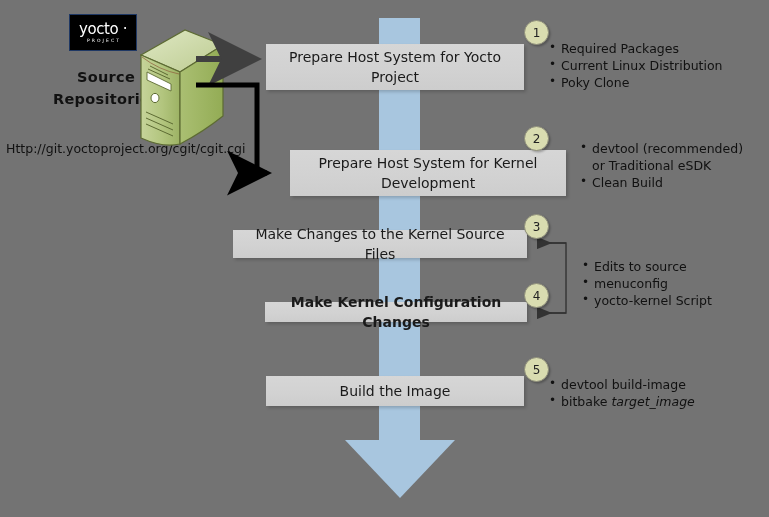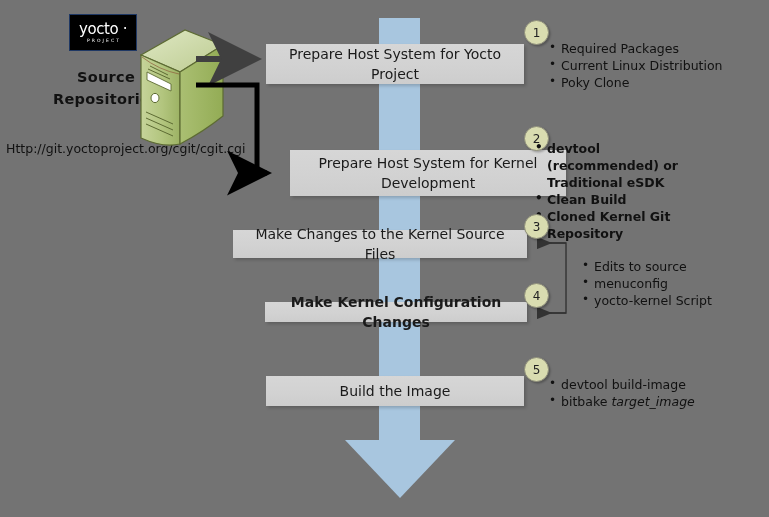--- a/index.html
+++ b/index.html
@@ -243,37 +243,36 @@
 
     <line x1="196" y1="59" x2="256" y2="59" stroke="#404040" stroke-width="6" marker-end="url(#arrowDark)"></line>
 
     <path d="M196,85 L257,85 L257,173 L267,173" fill="none" stroke="#000000" stroke-width="5" marker-end="url(#arrowBlack)"></path>
 
     <path d="M538,243 L566,243 L566,313 L538,313" fill="none" stroke="#333333" stroke-width="1.4"></path>
     <path d="M566,243 L538,243" fill="none" stroke="#333333" stroke-width="1.4" marker-end="url(#arrowThin)"></path>
     <path d="M566,313 L538,313" fill="none" stroke="#333333" stroke-width="1.4" marker-end="url(#arrowThin)"></path>
   </svg>
 
-  <div class="pbox" style="left:266px; top:44px; width:258px; height:40px;">Prepare Host System for Yocto Project</div>
+  <div class="pbox" style="left:266px; top:44px; width:258px; height:46px;">Prepare Host System for Yocto Project</div>
   <div class="step-circle" style="left:524px; top:20px;">1</div>
   <div class="bullets" style="left:549px; top:40px; width:210px;">
     <ul>
       <li>Required Packages</li>
       <li>Current Linux Distribution</li>
       <li>Poky Clone</li>
     </ul>
   </div>
 
   <div class="pbox" style="left:290px; top:150px; width:276px; height:46px;">Prepare Host System for Kernel Development</div>
   <div class="step-circle" style="left:524px; top:126px;">2</div>
-  <div class="bullets" style="left:535px; top:140px; width:175px;font-weight:bold;">
+  <div class="bullets" style="left:580px; top:140px; width:175px;">
     <ul>
       <li>devtool (recommended) or Traditional eSDK</li>
       <li>Clean Build</li>
-      <li>Cloned Kernel Git Repository</li>
     </ul>
   </div>
 
   <div class="pbox" style="left:233px; top:230px; width:294px; height:28px;">Make Changes to the Kernel Source Files</div>
   <div class="step-circle" style="left:524px; top:214px;">3</div>
 
   <div class="pbox" style="left:265px; top:302px; width:262px; height:20px;font-weight:bold;">Make Kernel Configuration Changes</div>
   <div class="step-circle" style="left:524px; top:283px;">4</div>
 
   <div class="bullets" style="left:582px; top:258px; width:175px;">

